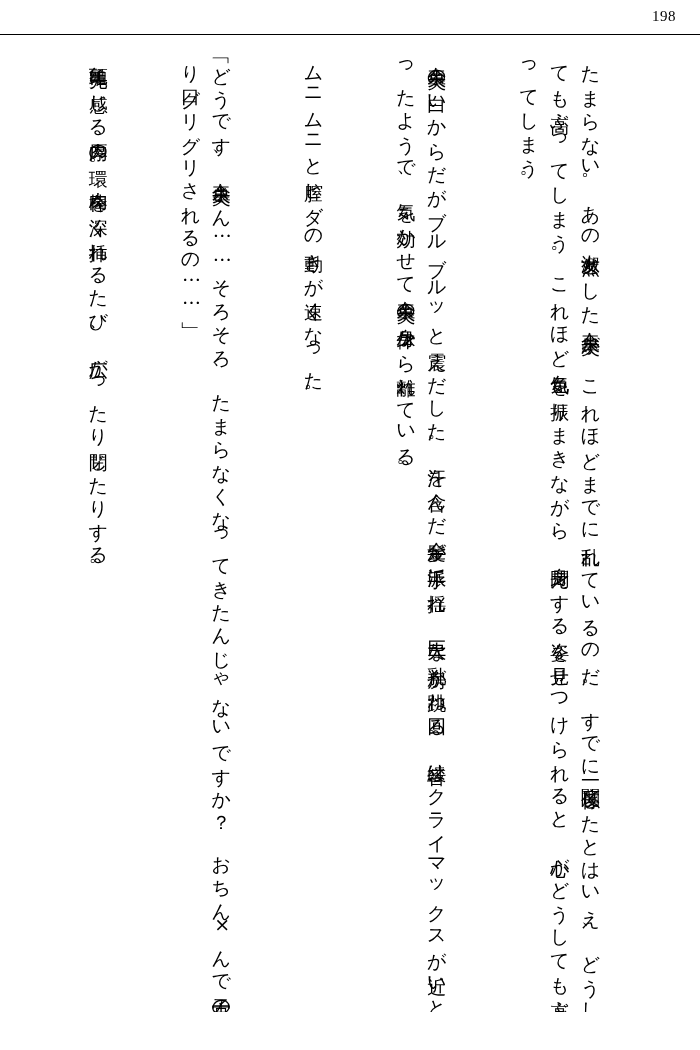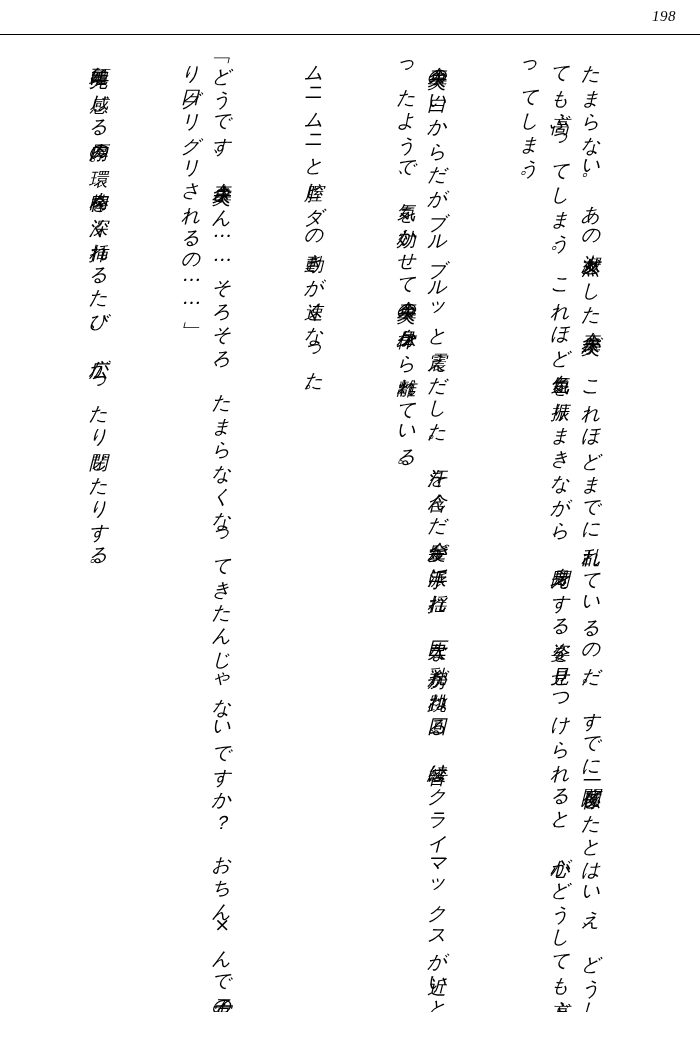--- a/index.html
+++ b/index.html
@@ -14,21 +14,20 @@
     color: #000000;
     overflow: hidden;
     position: relative;
   }
   .page {
     position: relative;
     width: 700px;
     height: 1050px;
     box-sizing: border-box;
     background: #ffffff;
-    font-style: italic;
   }
   .page-number {
     position: absolute;
     top: 8px;
     right: 24px;
     font-size: 15px;
     letter-spacing: 0.5px;
     font-family: "Liberation Serif", "DejaVu Serif", serif;
     color: #000;
   }

